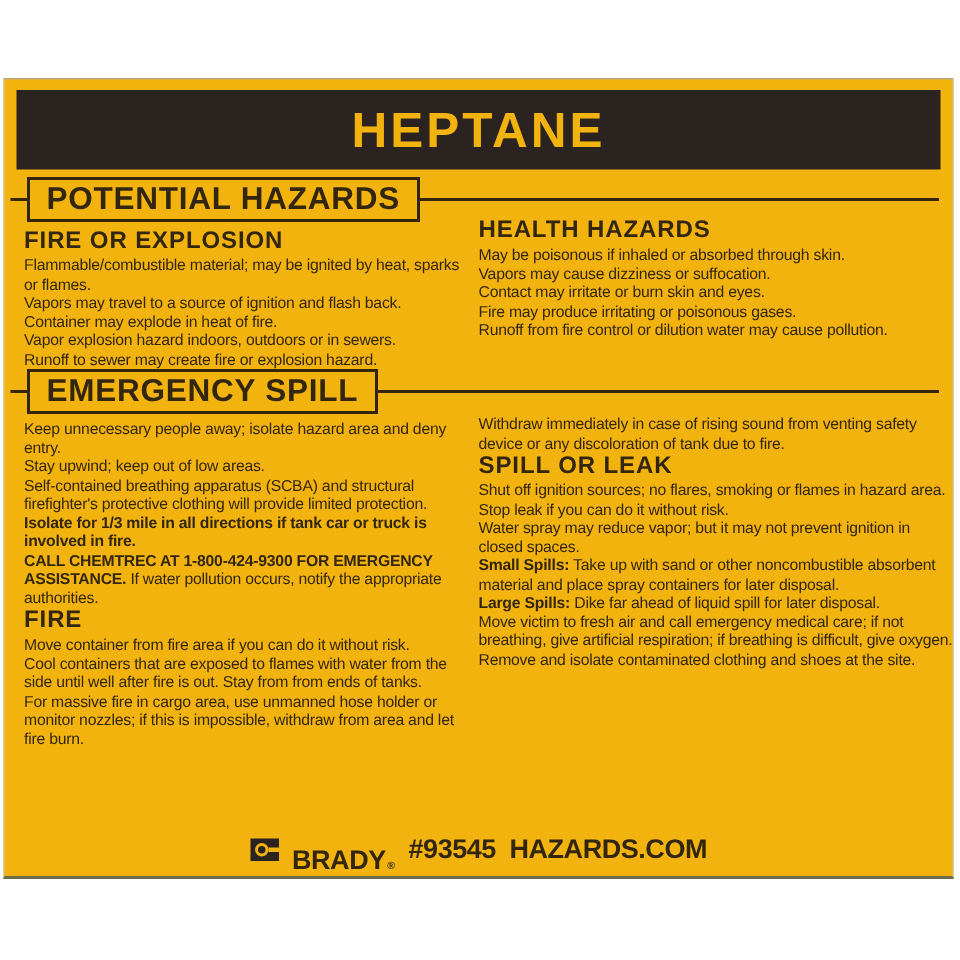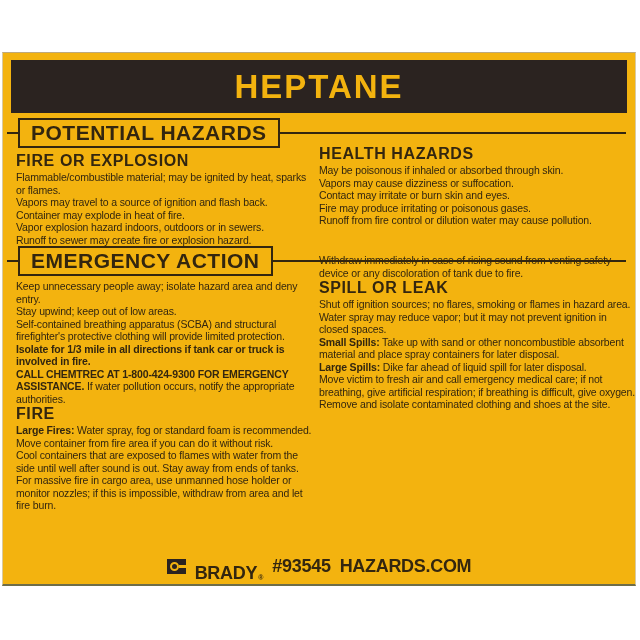--- a/index.html
+++ b/index.html
@@ -94,48 +94,48 @@
         <p><span>Flammable/combustible material; may be ignited by heat, sparks or flames.</span></p>
         <p><span>Vapors may travel to a source of ignition and flash back.</span></p>
         <p><span>Container may explode in heat of fire.</span></p>
         <p><span>Vapor explosion hazard indoors, outdoors or in sewers.</span></p>
         <p><span>Runoff to sewer may create fire or explosion hazard.</span></p>
       </div>
   </div>
 
   <div class="header-row" style="top:194px;">
     <span class="tick"></span>
-    <span class="hbox">EMERGENCY ACTION</span>
+    <span class="hbox">EMERGENCY SPILL</span>
     <span class="rule"></span>
   </div>
 
   <div class="block" style="left:13px; top:227px; width:296px;">
     <div>
         <p><span>Keep unnecessary people away; isolate hazard area and deny entry.</span></p>
         <p><span>Stay upwind; keep out of low areas.</span></p>
         <p><span>Self-contained breathing apparatus (SCBA) and structural firefighter's protective clothing will provide limited protection.</span></p>
         <p><span class="bold">Isolate for 1/3 mile in all directions if tank car or truck is involved in fire.</span></p>
         <p><span class="bold">CALL CHEMTREC AT 1-800-424-9300 FOR EMERGENCY ASSISTANCE.</span><span> If water pollution occurs, notify the appropriate authorities.</span></p>
       </div>
     <h3 class="gap-before">FIRE</h3>
     <div>
-        <p><span class="bold">Large Fires:</span><span> Water spray, fog or standard foam is recommended.</span></p>
         <p><span>Move container from fire area if you can do it without risk.</span></p>
-        <p><span>Cool containers that are exposed to flames with water from the side until well after sound is out. Stay away from ends of tanks.</span></p>
+        <p><span>Cool containers that are exposed to flames with water from the side until well after fire is out. Stay from from ends of tanks.</span></p>
         <p><span>For massive fire in cargo area, use unmanned hose holder or monitor nozzles; if this is impossible, withdraw from area and let fire burn.</span></p>
       </div>
   </div>
 
-  <div class="block" style="left:316px; top:201px; width:316px;">
+  <div class="block" style="left:316px; top:224px; width:316px;">
     <div>
         <p><span>Withdraw immediately in case of rising sound from venting safety device or any discoloration of tank due to fire.</span></p>
       </div>
     <h3 class="gap-before">SPILL OR LEAK</h3>
     <div>
         <p><span>Shut off ignition sources; no flares, smoking or flames in hazard area.</span></p>
+        <p><span>Stop leak if you can do it without risk.</span></p>
         <p><span>Water spray may reduce vapor; but it may not prevent ignition in closed spaces.</span></p>
         <p><span class="bold">Small Spills:</span><span> Take up with sand or other noncombustible absorbent material and place spray containers for later disposal.</span></p>
         <p><span class="bold">Large Spills:</span><span> Dike far ahead of liquid spill for later disposal.</span></p>
       </div>
     <div>
         <p><span>Move victim to fresh air and call emergency medical care; if not breathing, give artificial respiration; if breathing is difficult, give oxygen.</span></p>
         <p><span>Remove and isolate contaminated clothing and shoes at the site.</span></p>
       </div>
   </div>
 

